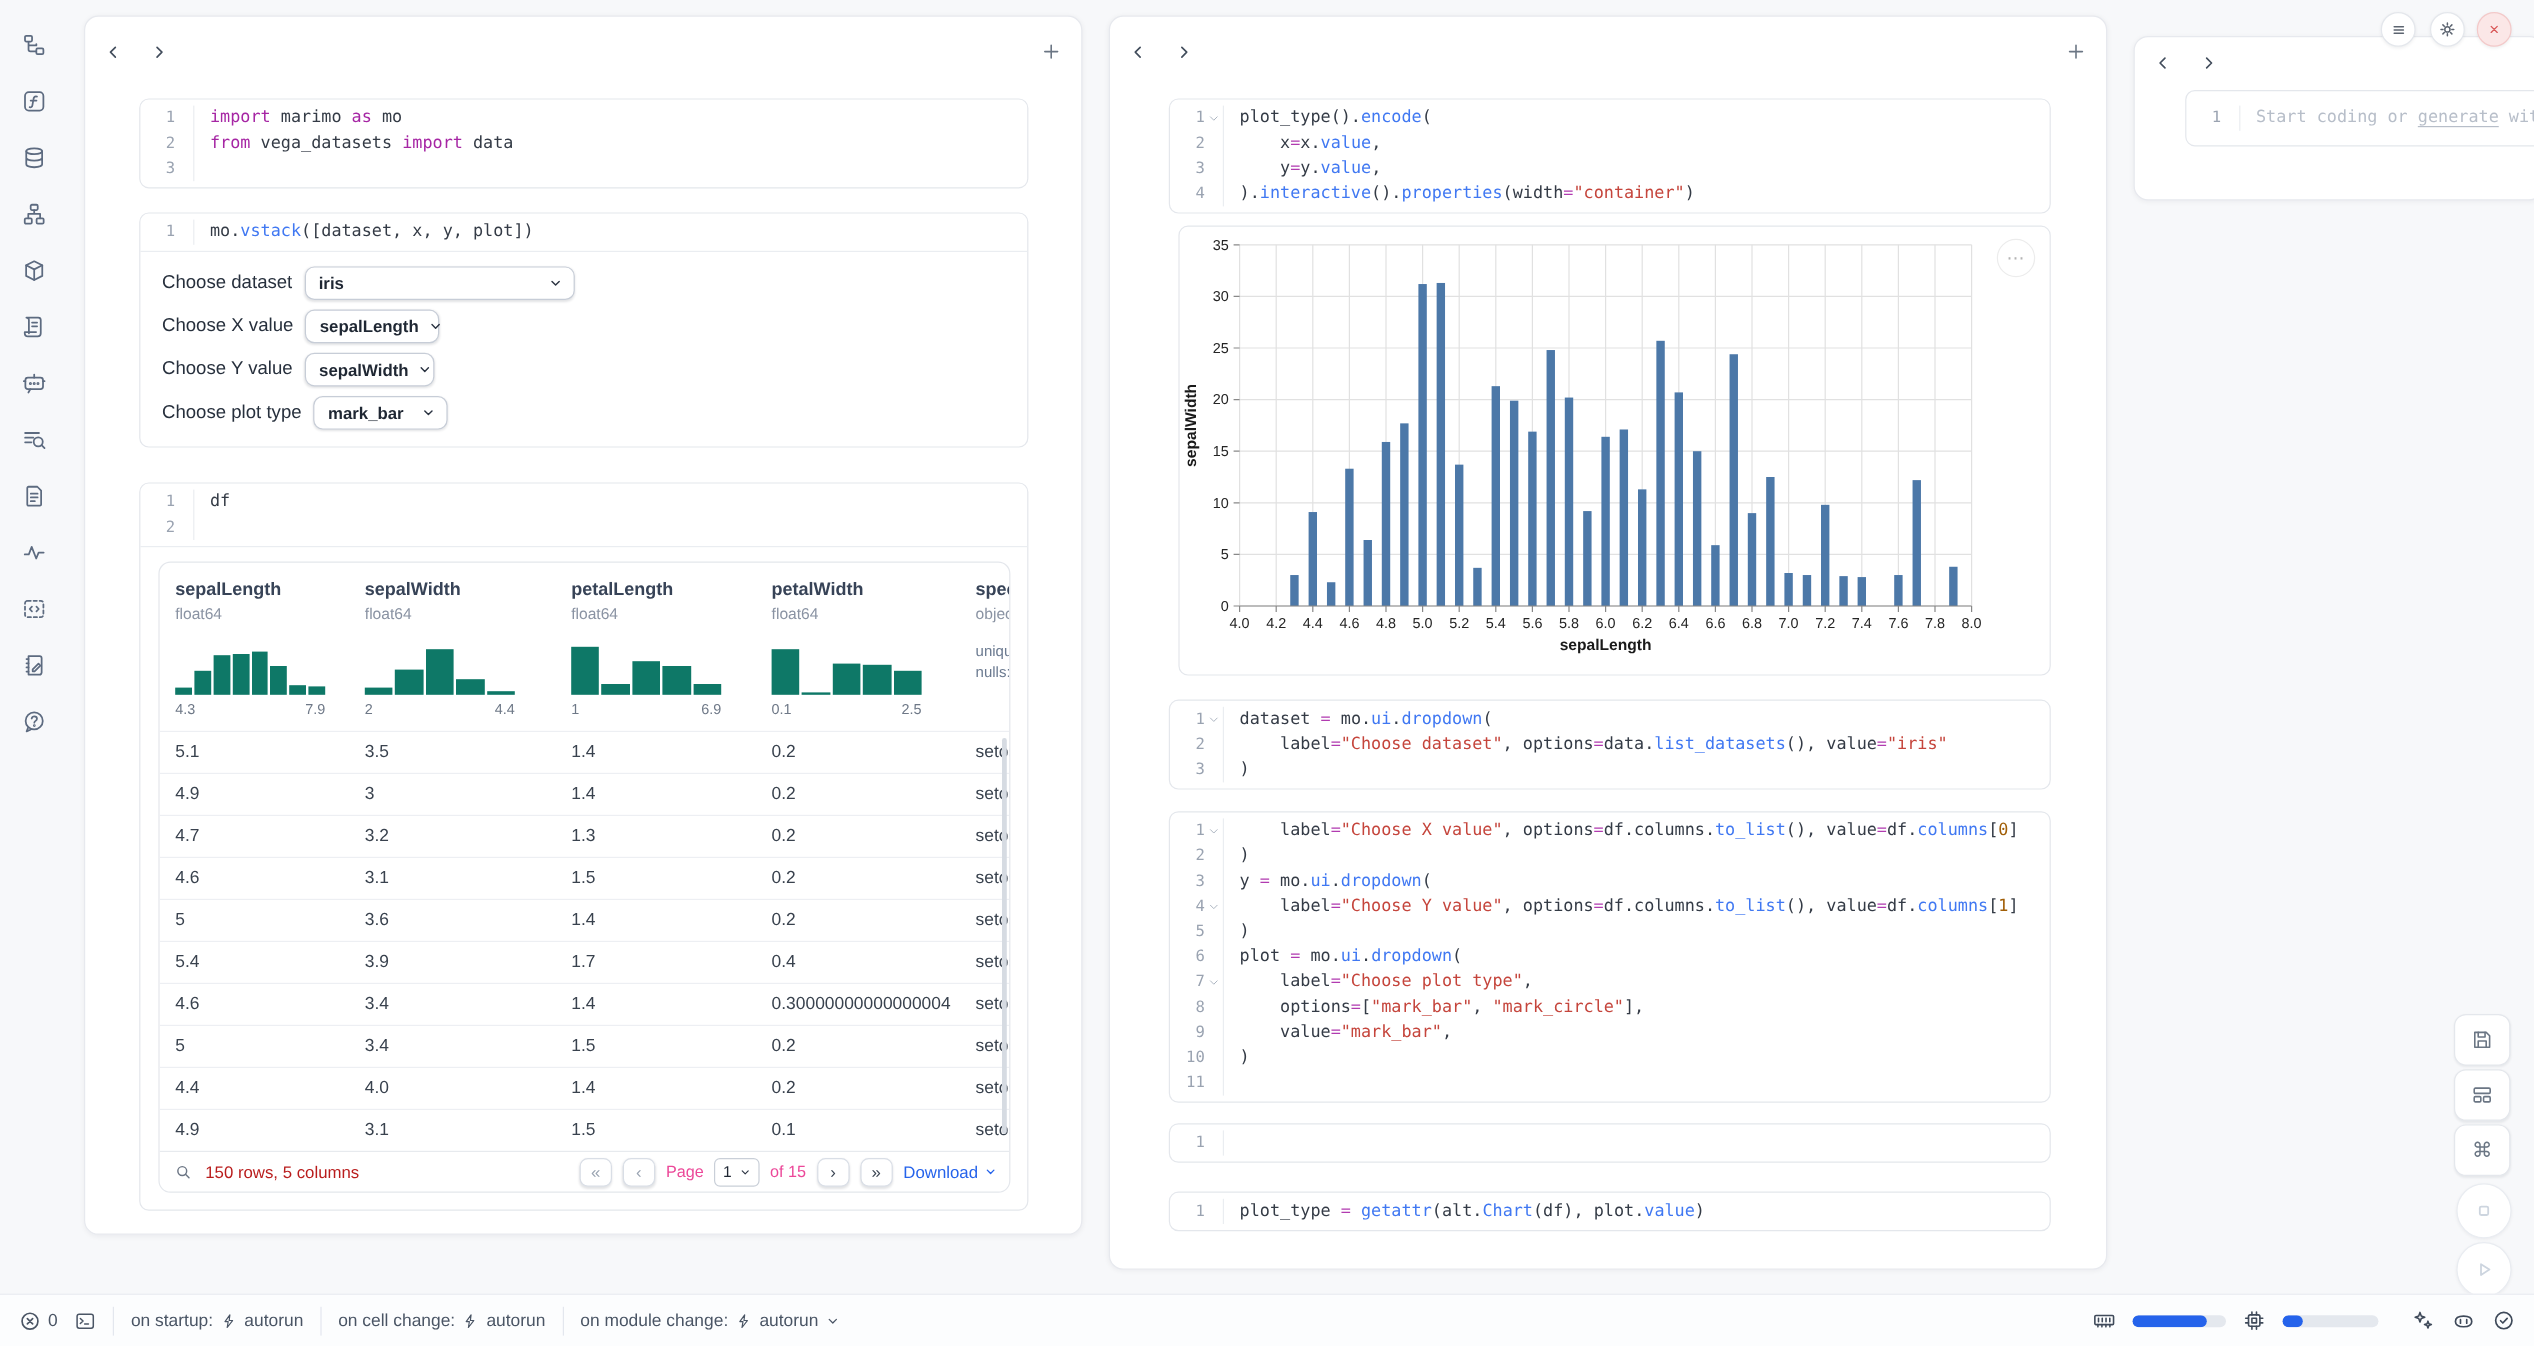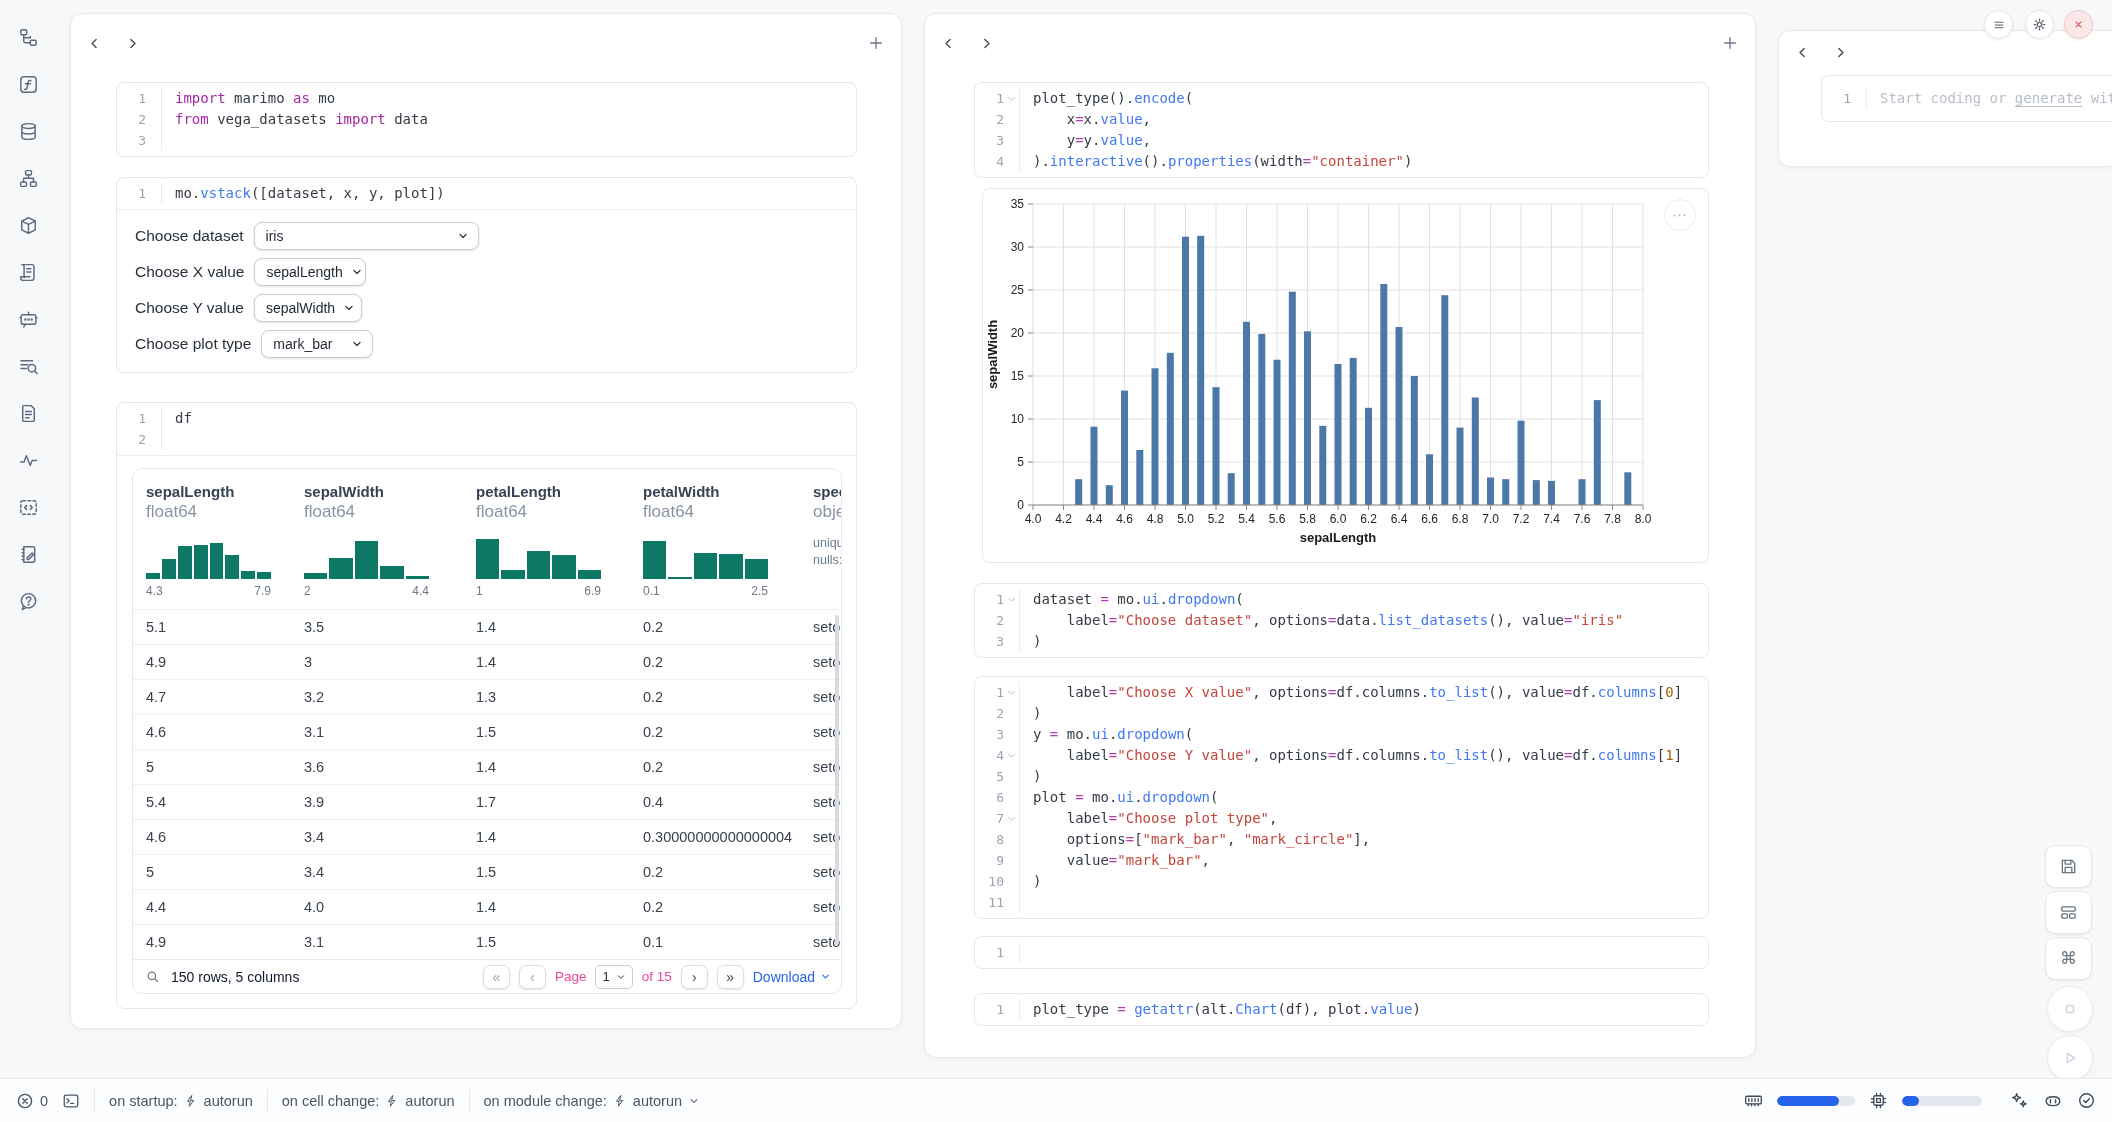--- a/index.html
+++ b/index.html
@@ -36,40 +36,40 @@
   .cl{white-space:pre;height:21px;}
   .tok-kw{color:#a626a4;} .tok-fn{color:#4078f2;} .tok-str{color:#c5453c;}
   .tok-op{color:#b13bb0;} .tok-num{color:#a15f08;} .tok-pl{color:#343b46;}
   .divider{height:1px;background:#eaedf1;}
   
   .controls{padding:12px 18px 14px 18px;}
   .ctl-row{display:flex;align-items:center;gap:10px;margin-bottom:8px;height:28px;}
   .ctl-label{font-size:15.5px;color:#27303d;}
   .select{display:inline-flex;align-items:center;justify-content:space-between;height:28px;border:1px solid #c7cdd7;
           border-radius:8px;background:#fff;box-shadow:0 1px 2px rgba(16,24,40,.12);padding:0 9px 0 11px;
-          font-size:14px;color:#1f2733;cursor:pointer;box-sizing:border-box;}
+          font-size:14px;color:#1f2733;cursor:pointer;box-sizing:border-box;font-weight:bold;}
   .select svg{stroke:#2b3442;fill:none;stroke-width:1.6;stroke-linecap:round;stroke-linejoin:round;flex:none;margin-left:8px;}
   .sel-0{width:225px;} .sel-1{width:112px;} .sel-2{width:108px;} .sel-3{width:112px;}
   
   .table-out{padding:12px 15px 14px 15px;}
   .table-card{position:relative;width:708px;border:1px solid #e4e7ec;border-radius:10px;overflow:hidden;background:#fff;}
   .tgrid{display:grid;grid-template-columns:158px 172px 167px 170px 1fr;}
   .hcell{padding:12px 0 11px 13px;overflow:hidden;}
   .hname{font-size:15px;font-weight:bold;color:#374357;line-height:22px;white-space:nowrap;}
-  .hdtype{font-size:17px;color:#8a93a3;line-height:18px;white-space:nowrap;}
+  .hdtype{font-size:13px;color:#8a93a3;line-height:18px;white-space:nowrap;}
   .hist{display:flex;align-items:flex-end;gap:2px;height:46px;width:125px;margin-top:12px;}
   .hist div{background:#0e7867;flex:1;}
   .hrange{display:flex;justify-content:space-between;width:125px;margin-top:5px;font-size:12px;color:#6e7887;}
   .hmeta{margin-top:14px;font-size:12.5px;color:#6b7a90;line-height:17px;white-space:nowrap;}
   .trow{height:34px;border-top:1px solid #edeff3;align-items:center;}
   .tcell{padding-left:13px;font-size:14.5px;color:#39424e;white-space:nowrap;overflow:hidden;}
   .t-scroll{position:absolute;right:2px;top:146px;width:4px;height:330px;background:#d6dbe2;border-radius:2px;}
   .t-foot{display:flex;align-items:center;height:33px;border-top:1px solid #e7eaee;padding:0 10px 0 12px;gap:10px;}
   .t-foot svg{stroke:#6b7584;fill:none;stroke-width:1.5;stroke-linecap:round;}
-  .t-sum{font-size:14px;color:#0f172a;}
+  .t-sum{font-size:14px;color:#b91c1c;}
   .pager{margin-left:auto;display:flex;align-items:center;gap:9px;}
   .pbtn{width:27px;height:24px;border:1px solid #d9dee6;border-radius:7px;background:#fff;cursor:pointer;
         box-shadow:0 1px 2px rgba(16,24,40,.12);font-size:14px;color:#3c4654;line-height:22px;padding:0;}
   .pbtn.dis{color:#9aa4b2;}
   .plabel{font-size:13.5px;color:#ec4899;}
   .pselect{display:inline-flex;align-items:center;gap:6px;height:22px;border:1px solid #c9cfd8;border-radius:5px;
            background:#fff;padding:0 6px;font-size:13px;color:#1f2733;cursor:pointer;}
   .pselect svg{stroke:#2b3442;fill:none;stroke-width:1.5;stroke-linecap:round;stroke-linejoin:round;}
   .dl{display:inline-flex;align-items:center;gap:5px;color:#2563eb;font-size:14px;cursor:pointer;text-decoration:none;}
   .dl svg{stroke:#2563eb;fill:none;stroke-width:1.6;stroke-linecap:round;stroke-linejoin:round;}

